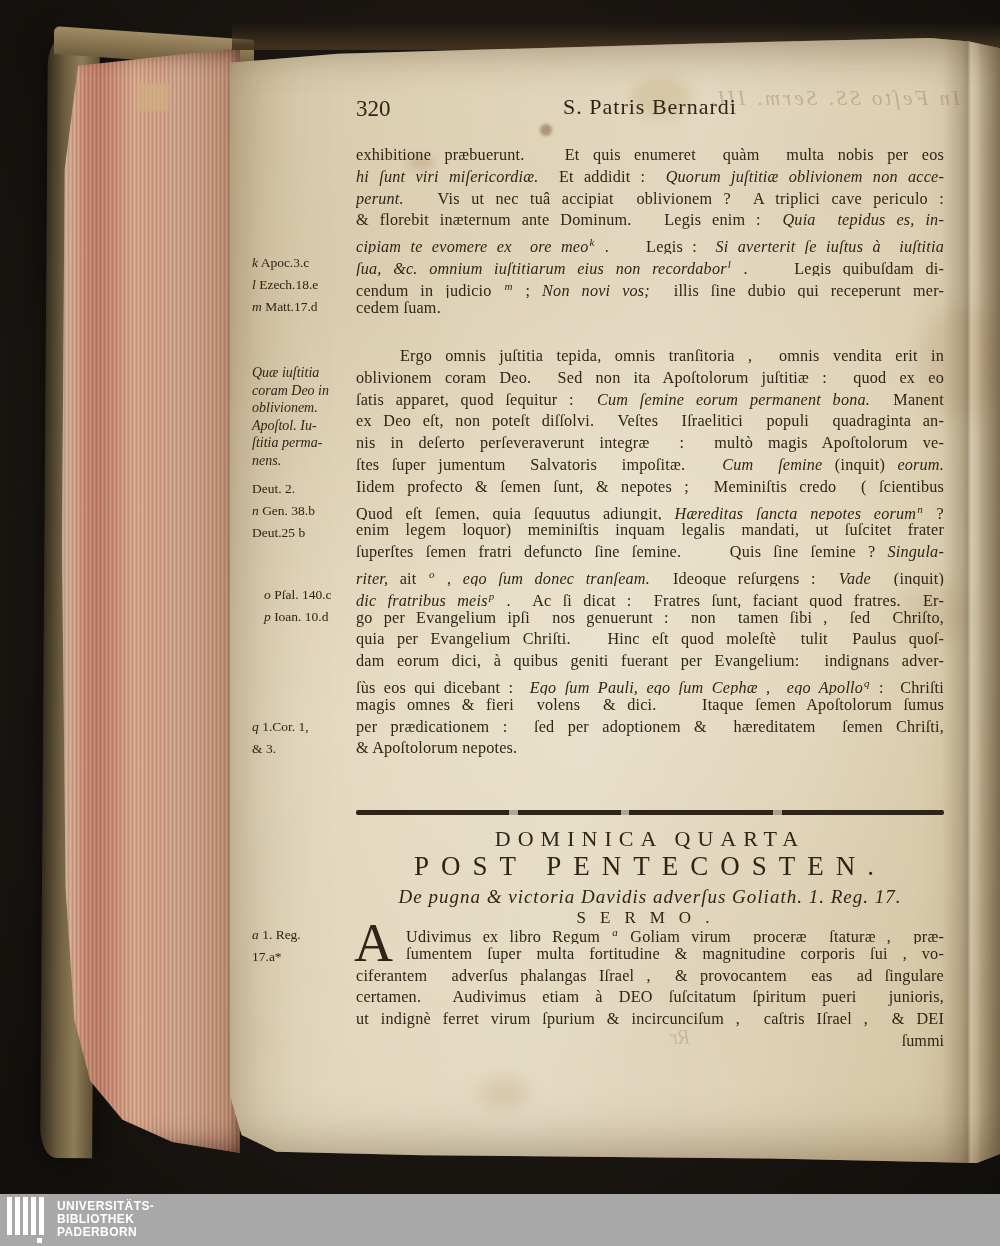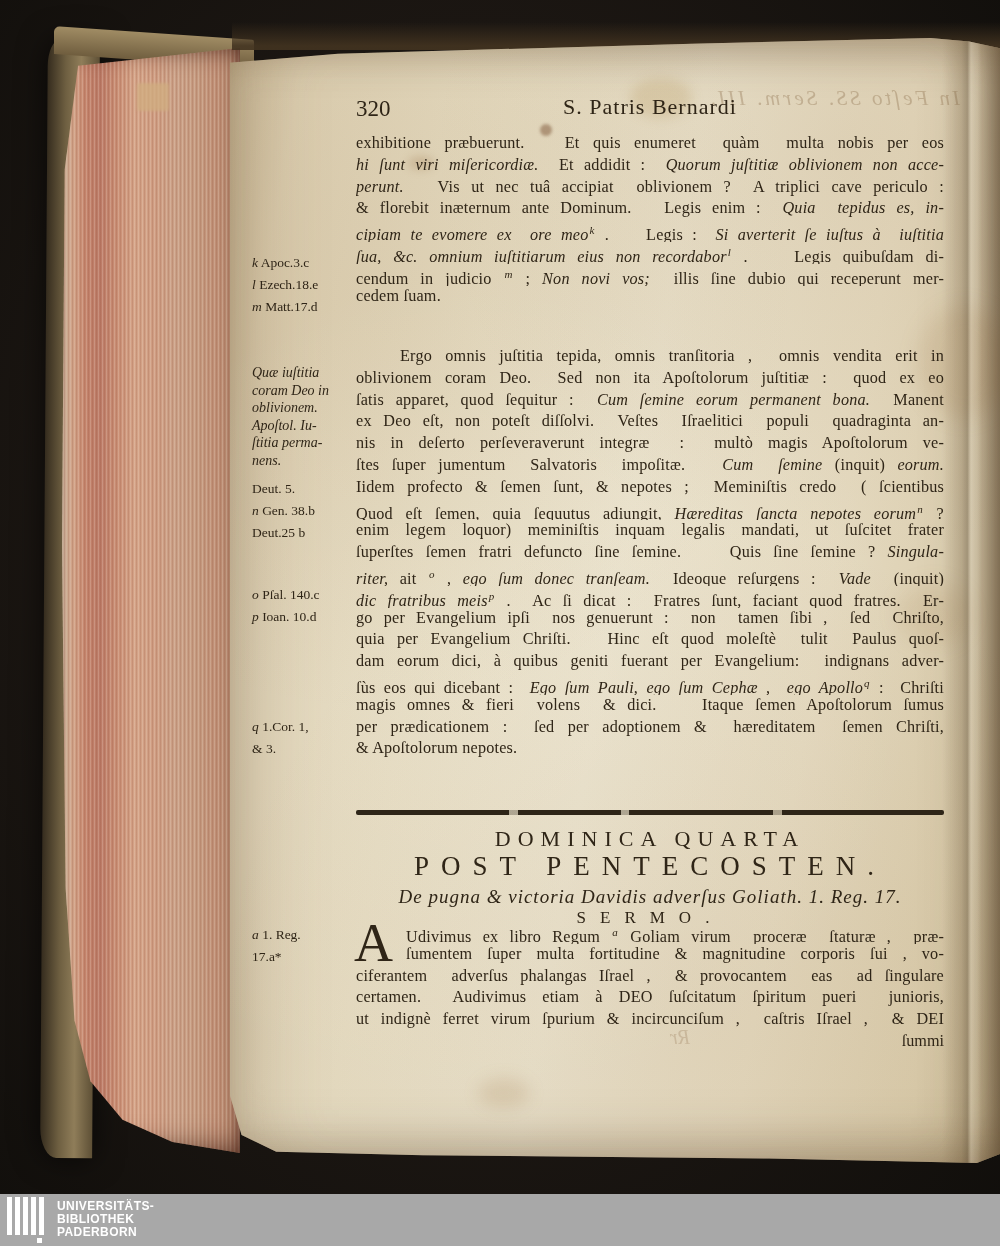--- a/index.html
+++ b/index.html
@@ -69,38 +69,38 @@
   .stain-6{left:178px;top:118px;width:26px;height:14px;background:rgba(140,95,50,.22);filter:blur(4px);}
   
   .ghost{position:absolute;color:rgba(122,88,52,.30);font-style:italic;filter:blur(.7px);transform:scaleX(-1);white-space:nowrap;}
   .ghost-tr{left:430px;top:48px;font-size:21px;letter-spacing:3px;width:300px;text-align:left;}
   .ghost-b{left:440px;top:988px;font-size:20px;color:rgba(122,88,52,.22);}
   
   .runhead{position:absolute;left:126px;top:56px;width:588px;height:34px;}
   .pagenum{position:absolute;left:0;top:2px;font-size:23px;}
   .runtitle{position:absolute;left:50%;transform:translateX(-50%);font-size:22px;letter-spacing:1px;white-space:nowrap;}
   .para{position:absolute;left:126px;width:588px;}
-  #para-1{top:95px;}
+  #para-1{top:107px;}
   #para-2{top:308px;}
   #para-2 .line:first-child{text-indent:44px;}
   .line{
     height:21.8px;line-height:21.8px;font-size:16.2px;
     text-align:justify;text-align-last:justify;white-space:pre-wrap;overflow:hidden;
     letter-spacing:.2px;
   }
   .para .line:last-child{text-align-last:left;}
   .it{font-style:italic;}
   .sup{font-style:italic;font-size:.68em;vertical-align:super;margin:0 1px;}
   
   #margin-notes{position:absolute;left:22px;top:0;width:102px;}
   .note-group{position:absolute;left:0;width:102px;}
   .note-group:nth-child(1){top:214px;}
   .note-group:nth-child(2){top:326px;}
   .note-group:nth-child(3){top:440px;}
-  .note-group:nth-child(4){top:546px;}
+  .note-group:nth-child(4){top:546px;margin-left:12px;}
   .note-group:nth-child(5){top:678px;}
   .note-group:nth-child(6){top:886px;}
   .note-line{font-size:13.5px;line-height:21.8px;white-space:nowrap;}
   .note-group:nth-child(2) .note-line{line-height:17.6px;font-size:14px;}
   
   .rule{position:absolute;left:126px;top:772px;width:588px;height:5px;
     background:linear-gradient(90deg,#2e2518 0 26%, rgba(46,37,24,.3) 26% 27.5%, #2e2518 27.5% 45%, rgba(46,37,24,.3) 45% 46.5%, #2e2518 46.5% 71%, rgba(46,37,24,.3) 71% 72.5%, #2e2518 72.5% 100%);
     border-radius:2px;
   }
   .h-center{position:absolute;left:126px;width:588px;text-align:center;white-space:nowrap;}
@@ -161,21 +161,21 @@
       </div>
       <div class="note-group">
         <div class="note-line"><span class="it">Quæ iuſtitia</span></div>
         <div class="note-line"><span class="it">coram  Deo in</span></div>
         <div class="note-line"><span class="it">oblivionem.</span></div>
         <div class="note-line"><span class="it">Apoſtol. Iu-</span></div>
         <div class="note-line"><span class="it">ſtitia perma-</span></div>
         <div class="note-line"><span class="it">nens.</span></div>
       </div>
       <div class="note-group">
-        <div class="note-line"><span class="rm">Deut. 5.</span></div>
+        <div class="note-line"><span class="rm">Deut. 2.</span></div>
         <div class="note-line"><span class="it">n</span><span class="rm"> Gen. 38.b</span></div>
         <div class="note-line"><span class="rm">Deut.25 b</span></div>
       </div>
       <div class="note-group">
         <div class="note-line"><span class="it">o</span><span class="rm"> Pſal. 140.c</span></div>
         <div class="note-line"><span class="it">p</span><span class="rm"> Ioan. 10.d</span></div>
       </div>
       <div class="note-group">
         <div class="note-line"><span class="it">q</span><span class="rm"> 1.Cor. 1,</span></div>
         <div class="note-line"><span class="rm">&amp; 3.</span></div>

